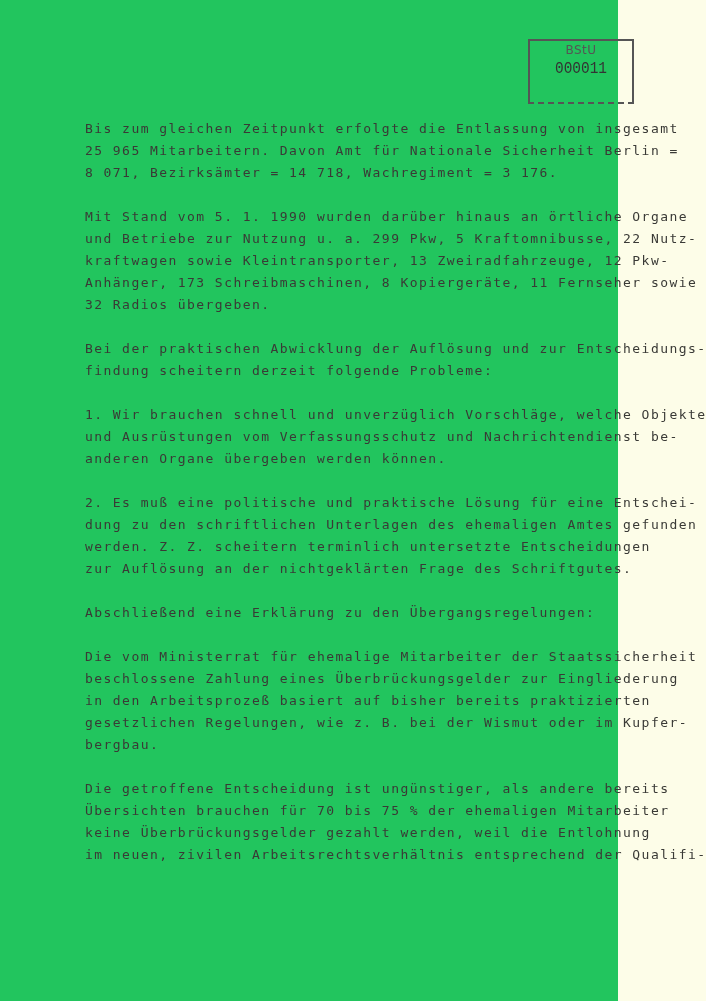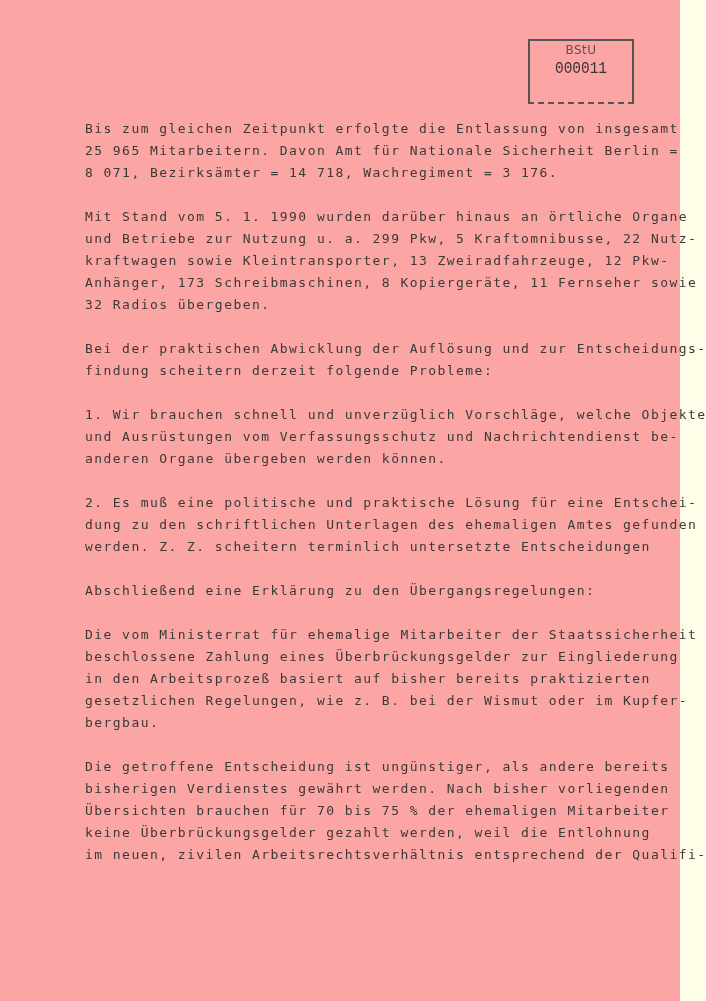--- a/index.html
+++ b/index.html
@@ -11,22 +11,22 @@
       height: 1001px;
       background: #fdfde8;
       position: relative;
       overflow: hidden;
       font-family: "DejaVu Sans Mono", "Liberation Mono", monospace;
       color: #3a3a36;
     }
     .page {
       position: absolute;
       left: 0; top: 0;
-      width: 680px; height: 1001px;
-      background: #fca5a5;
+      width: 618px; height: 1001px;
+      background: #22c55e;
     }
     .stamp {
       position: absolute;
       left: 528px;
       top: 39px;
       width: 106px;
       height: 65px;
       border-top: 2px solid #555;
       border-left: 2px solid #555;
       border-right: 2px solid #555;
@@ -108,36 +108,36 @@
     <div class="para">
       <span class="line">1. Wir brauchen schnell und unverzüglich Vorschläge, welche Objekte</span>
       <span class="line">und Ausrüstungen vom Verfassungsschutz und Nachrichtendienst be-</span>
       <span class="line">anderen Organe übergeben werden können.</span>
     </div>
 
     <div class="para">
       <span class="line">2. Es muß eine politische und praktische Lösung für eine Entschei-</span>
       <span class="line">dung zu den schriftlichen Unterlagen des ehemaligen Amtes gefunden</span>
       <span class="line">werden. Z. Z. scheitern terminlich untersetzte Entscheidungen</span>
+      <span class="line">zur Auflösung an der nichtgeklärten Frage des Schriftgutes.</span>
     </div>
 
     <div class="para">
       <span class="line">Abschließend eine Erklärung zu den Übergangsregelungen:</span>
     </div>
 
     <div class="para">
       <span class="line">Die vom Ministerrat für ehemalige Mitarbeiter der Staatssicherheit</span>
       <span class="line">beschlossene Zahlung eines Überbrückungsgelder zur Eingliederung</span>
       <span class="line">in den Arbeitsprozeß basiert auf bisher bereits praktizierten</span>
       <span class="line">gesetzlichen Regelungen, wie z. B. bei der Wismut oder im Kupfer-</span>
       <span class="line">bergbau.</span>
     </div>
 
     <div class="para">
       <span class="line">Die getroffene Entscheidung ist ungünstiger, als andere bereits</span>
-      <span class="line">bisherigen Verdienstes gewährt werden. Nach bisher vorliegenden</span>
       <span class="line">Übersichten brauchen für 70 bis 75 % der ehemaligen Mitarbeiter</span>
       <span class="line">keine Überbrückungsgelder gezahlt werden, weil die Entlohnung</span>
       <span class="line">im neuen, zivilen Arbeitsrechtsverhältnis entsprechend der Qualifi-</span>
     </div>
 
   </div>
 </div>
 
 </body></html>

